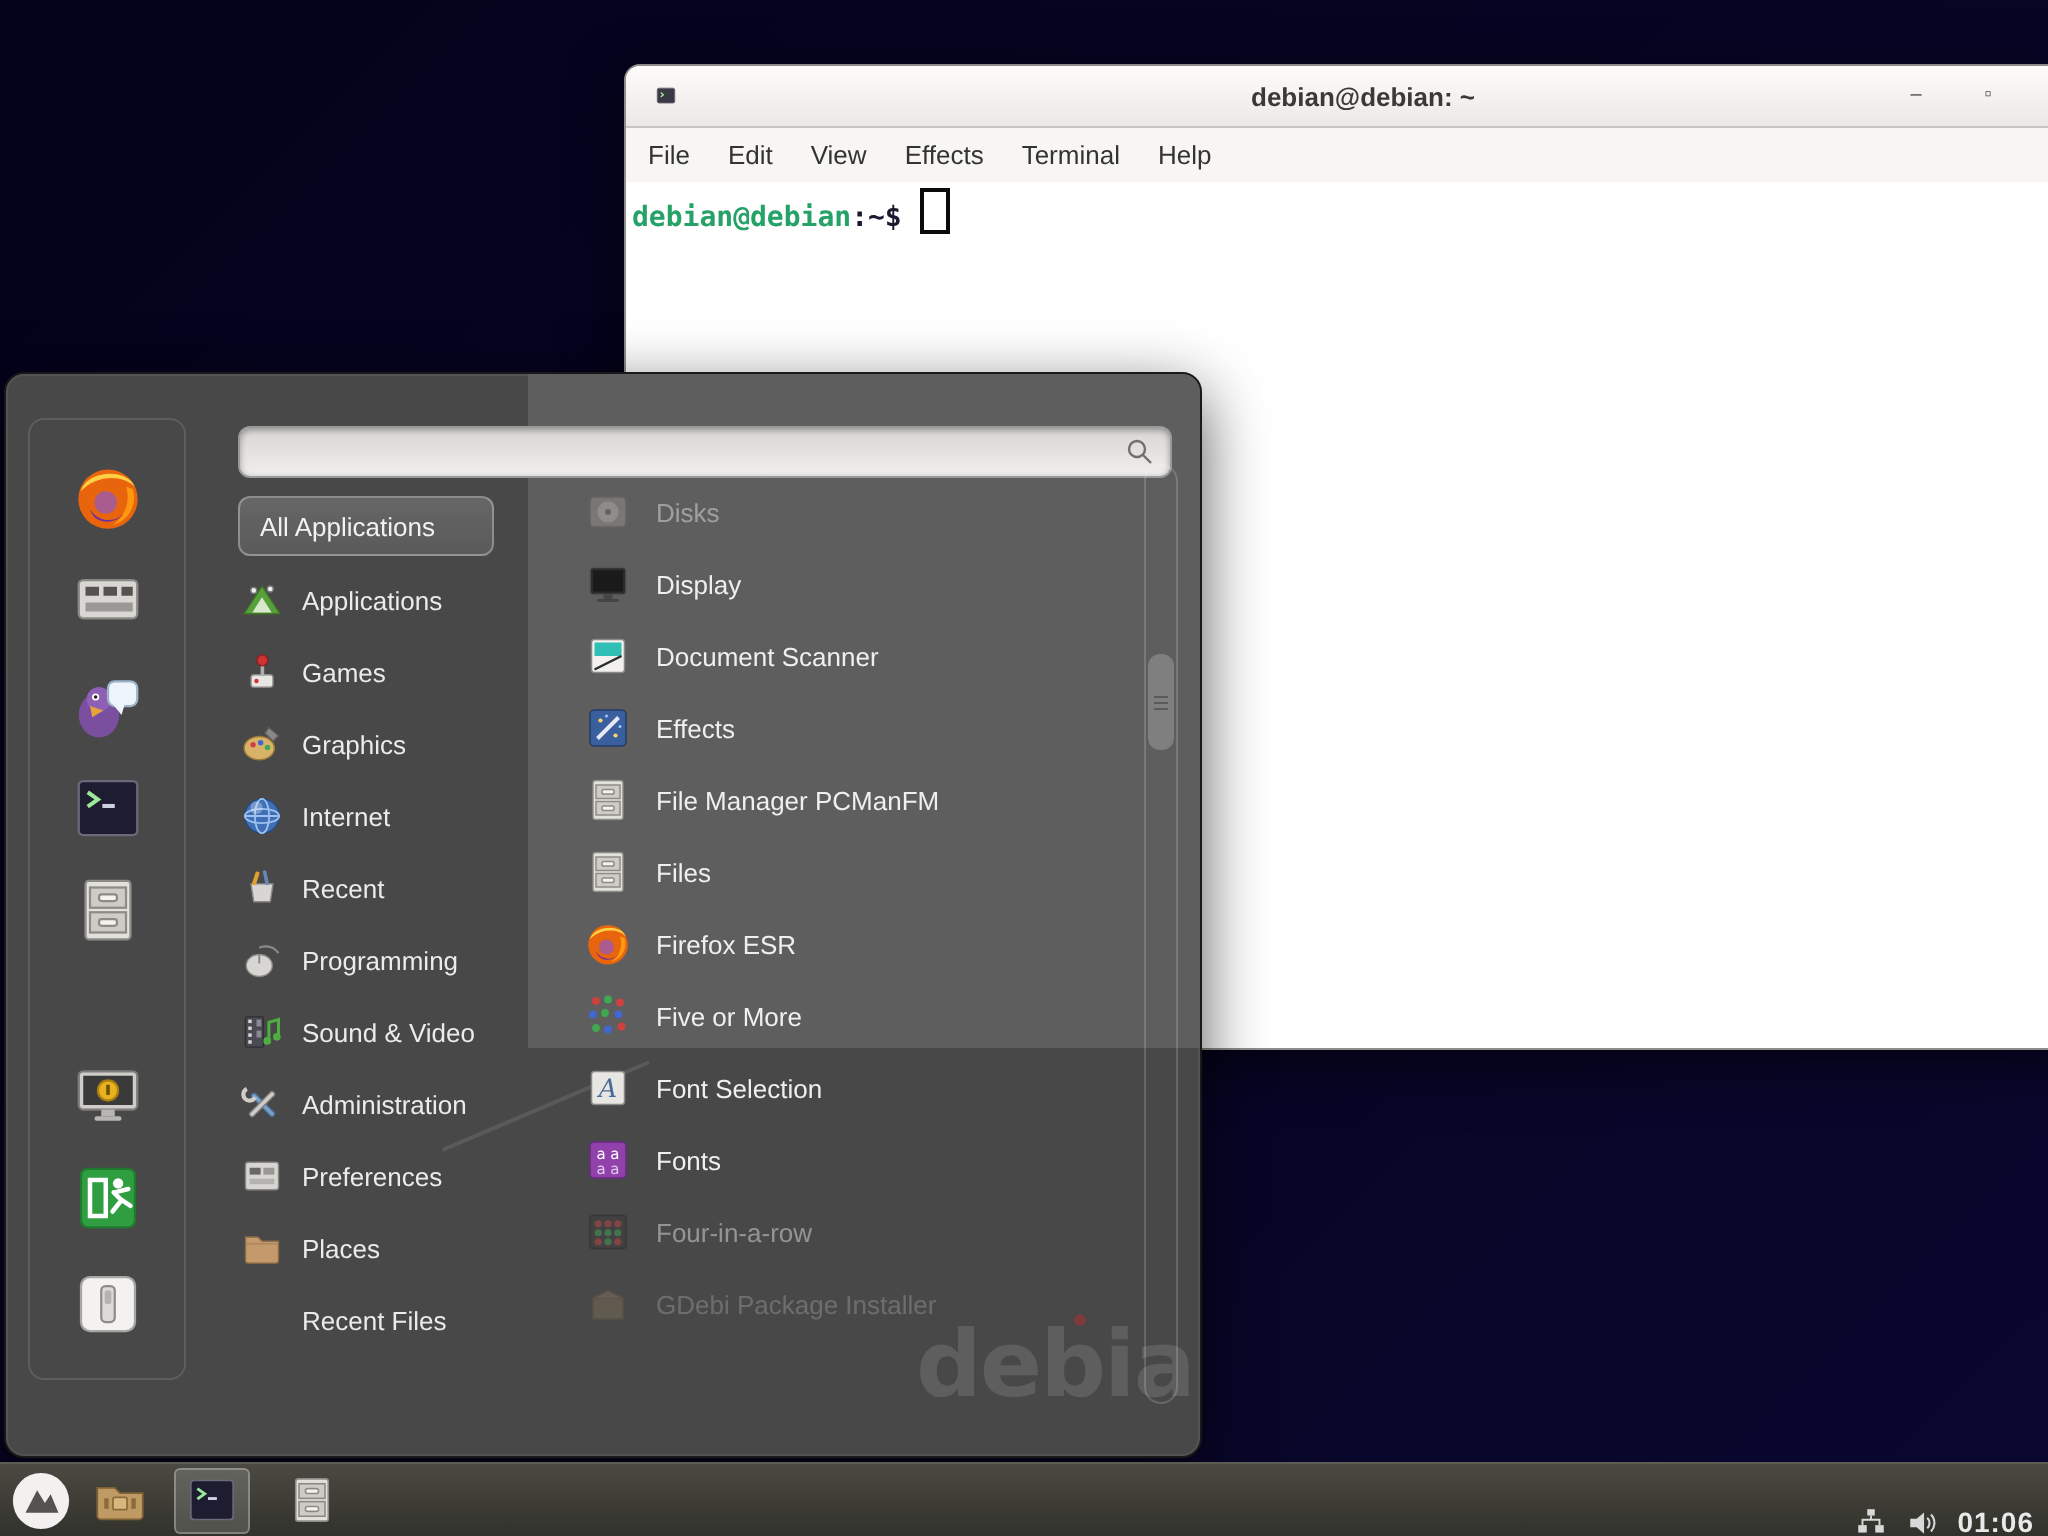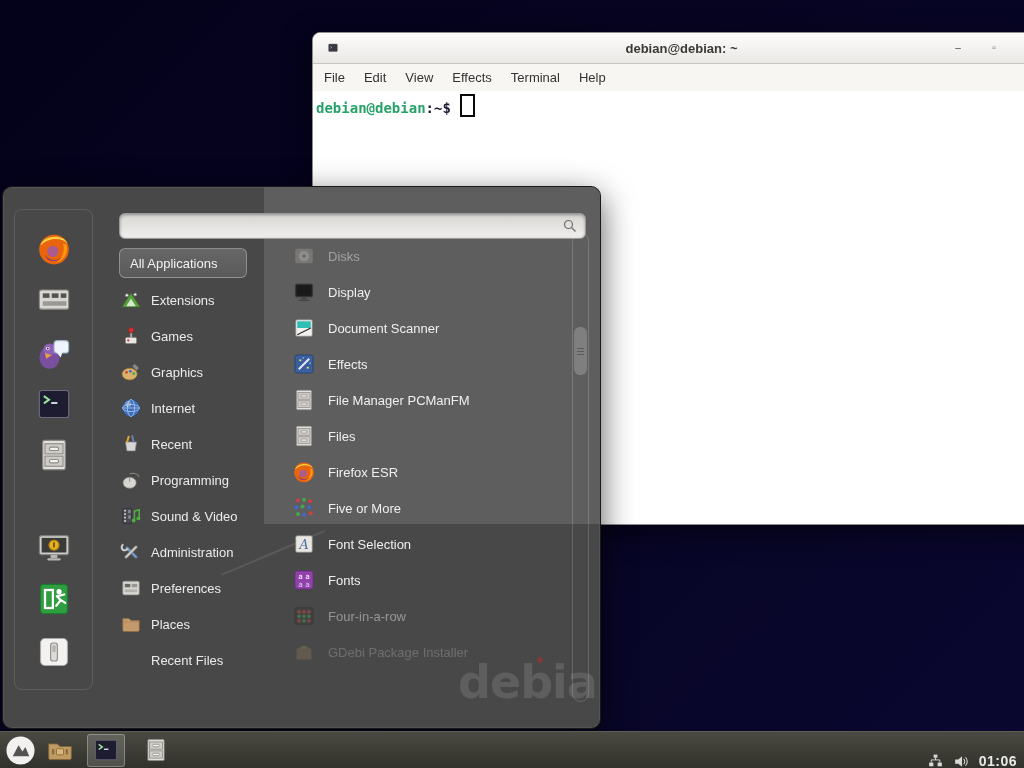--- a/index.html
+++ b/index.html
@@ -240,21 +240,21 @@
         </div>
         <div class="cat-row">
           <span class="icon">
             <svg viewBox="0 0 32 32">
               <path d="M3 26 L16 6 L29 26 Z" fill="#58a03c" stroke="#3d7525"></path>
               <path d="M9 25 L16 14 L23 25 Z" fill="#d7e9cd"></path>
               <circle cx="10" cy="9" r="2.2" fill="#eef0ee" stroke="#777"></circle>
               <circle cx="22" cy="8" r="2.2" fill="#eef0ee" stroke="#777"></circle>
             </svg>
           </span>
-          <span>Extensions</span>
+          <span>Applications</span>
         </div>
         <div class="cat-row">
           <span class="icon">
             <svg viewBox="0 0 32 32">
               <rect x="8" y="18" width="16" height="9" rx="2" fill="#e8e6e2" stroke="#8a8884"></rect>
               <rect x="15" y="9" width="2.6" height="10" fill="#b0aeaa"></rect>
               <circle cx="16.3" cy="7.5" r="4" fill="#cc3333" stroke="#8a1f1f"></circle>
               <circle cx="12" cy="22.5" r="1.6" fill="#cc3333"></circle>
             </svg>
           </span>

